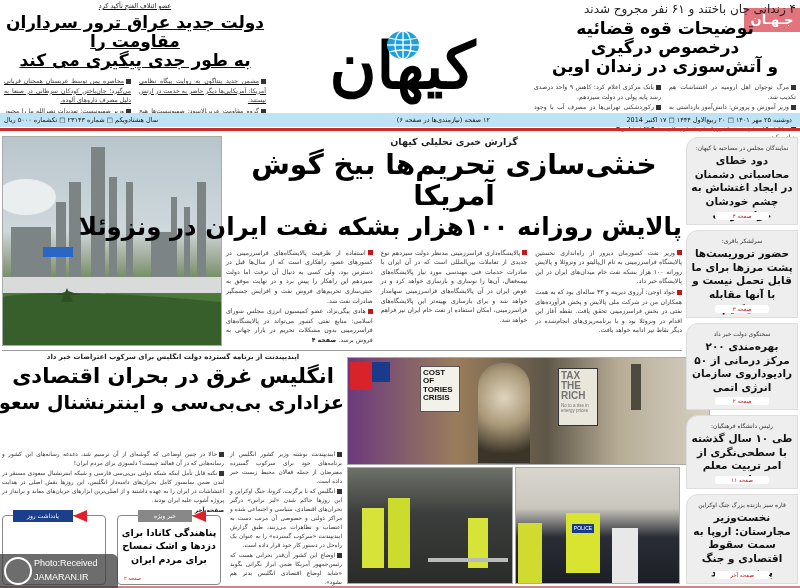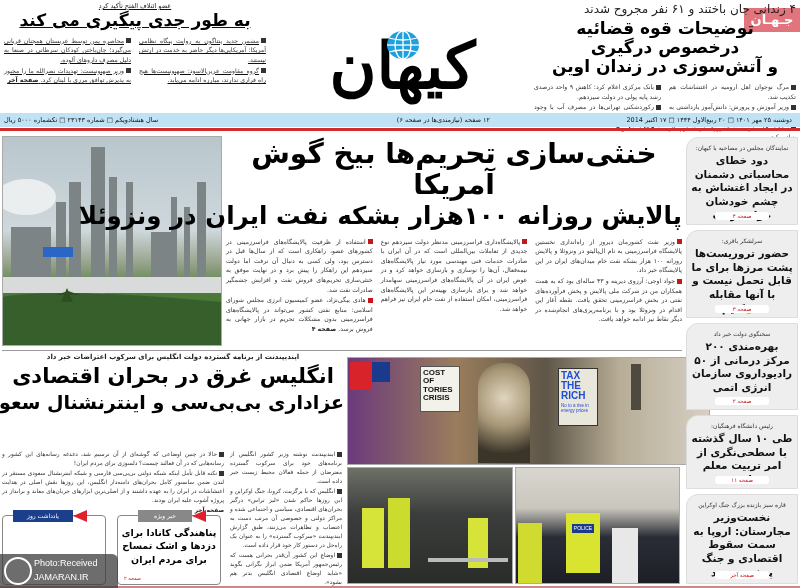--- a/index.html
+++ b/index.html
@@ -52,20 +52,21 @@
       <line x1="17" y1="1" x2="17" y2="29"></line>
       <ellipse cx="17" cy="15" rx="8" ry="14"></ellipse>
       <path d="M3 8 Q17 12 31 8"></path>
       <path d="M3 22 Q17 18 31 22"></path>
     </g>
   </svg>
 </div>
 
 <div class="abs" style="left:4px;top:2px;width:262px;text-decoration:underline;">
   <div class="kicker" style="font-size:6.5px;">عضو ائتلاف الفتح تأکید کرد</div>
+  <div class="hl" style="font-size:17px;margin-top:3px;">دولت جدید عراق ترور سرداران مقاومت را</div>
   <div class="hl" style="font-size:17px;margin-top:1px;">به طور جدی پیگیری می کند</div>
   <div style="display:flex;gap:8px;margin-top:6px;">
     <div class="body-text" style="flex:1;">
       <p><span class="bullet dark"></span><span>مشمن جدید پنتاگون به روایت پیگاه نظامی آمریکا: آمریکایی‌ها دیگر حاضر به خدمت در ارتش نیستند.</span></p>
       <p><span class="bullet dark"></span><span>گروه مقاومت عرین‌الاسود: صهیونیست‌ها هیچ راه فراری ندارند، مبارزه ادامه می‌یابد.</span></p>
     </div>
     <div class="body-text" style="flex:1;">
       <p><span class="bullet dark"></span><span>محاصره یمن توسط عربستان همچنان قربانی می‌گیرد؛ جان‌باختن کودکان سرطانی در صنعا به دلیل مصرف داروهای آلوده.</span></p>
       <p><span class="bullet dark"></span><span>وزیر صهیونیست: تهدیدات نصرالله ما را مجبور به پذیرش توافق مرزی با لبنان کرد.</span> <span class="pgref">صفحه آخر</span></p>
     </div>
@@ -116,20 +117,21 @@
         <rect x="10" y="90" width="40" height="60"></rect>
     </g>
     <rect x="42" y="110" width="30" height="10" fill="#2a66c5"></rect>
     <rect x="0" y="140" width="220" height="16" fill="#d8dbd9"></rect>
     <path d="M0 160 Q60 150 220 165 L220 210 L0 210 Z" fill="#365f2b"></path>
     <path d="M60 165 l6 -14 l6 14 z M55 158 l12 -4 l12 4" fill="#2d4f22"></path>
   </svg>
 </div>
 
 <div class="abs" style="left:226px;top:136px;width:456px;">
+  <div class="kicker" style="font-size:9.5px;font-weight:bold;">گزارش خبری تحلیلی کیهان</div>
   <div class="hl" style="font-size:28px;margin-top:3px;letter-spacing:-0.5px;">خنثی‌سازی تحریم‌ها بیخ گوش آمریکا</div>
   <div class="hl" style="font-size:24.5px;margin-top:2px;letter-spacing:-0.8px;white-space:nowrap;">پالایش روزانه ۱۰۰هزار بشکه نفت ایران در ونزوئلا</div>
   <div style="display:flex;gap:8px;margin-top:7px;">
     <div class="body-text" style="flex:1;">
       <p><span class="bullet"></span><span>وزیر نفت کشورمان دیروز از راه‌اندازی نخستین پالایشگاه فراسرزمینی به نام ال‌پالیتو در ونزوئلا و پالایش روزانه ۱۰۰ هزار بشکه نفت خام میدان‌های ایران در این پالایشگاه خبر داد.</span></p>
       <p><span class="bullet"></span><span>جواد اوجی: آرزوی دیرینه و ۴۳ ساله‌ای بود که به همت همکاران من در شرکت ملی پالایش و پخش فرآورده‌های نفتی در بخش فراسرزمینی تحقق یافت. نقطه آغاز این اقدام در ونزوئلا بود و با برنامه‌ریزی‌های انجام‌شده در دیگر نقاط نیز ادامه خواهد یافت.</span></p>
     </div>
     <div class="body-text" style="flex:1;">
       <p><span class="bullet"></span><span>پالایشگاه‌داری فراسرزمینی مدنظر دولت سیزدهم نوع جدیدی از تعاملات بین‌المللی است که در آن ایران با صادرات خدمات فنی مهندسی مورد نیاز پالایشگاه‌های نیمه‌فعال، آن‌ها را نوسازی و بازسازی خواهد کرد و در عوض ایران در آن پالایشگاه‌های فراسرزمینی سهامدار خواهد شد و برای بازسازی بهینه‌تر این پالایشگاه‌های فراسرزمینی، امکان استفاده از نفت خام ایران نیز فراهم خواهد شد.</span></p>
     </div>
@@ -168,21 +170,21 @@
   <div class="box-tag" style="left:10px;width:60px;background:#1c3f8c;">
     <span>یادداشت روز</span><span class="arrow"></span>
   </div>
 </div>
 
 <div class="photo" style="left:347px;top:357px;width:363px;height:108px;background:linear-gradient(90deg,#6b3a7c 0%,#9a7d5c 30%,#5e5648 55%,#b7ad96 75%,#d6d0c4 100%);">
   <div style="position:absolute;left:2px;top:4px;width:22px;height:28px;background:#d9232a;"></div>
   <div style="position:absolute;left:24px;top:4px;width:18px;height:20px;background:#1a3b8c;"></div>
   <div style="position:absolute;left:72px;top:8px;width:40px;height:46px;background:#f2f1ea;border:1px solid #555;font-family:'Liberation Sans',sans-serif;font-size:8px;font-weight:bold;line-height:1.05;padding:2px;color:#111;direction:ltr;">COST OF TORIES CRISIS</div>
   <div style="position:absolute;left:130px;top:5px;width:52px;height:100px;border-radius:24px 24px 0 0;background:radial-gradient(circle at 50% 35%,#e0d5bf 0%,#a89878 40%,#3b3529 80%);"></div>
-  <div style="position:absolute;left:210px;top:10px;width:40px;height:58px;background:#e9e6dc;border:1px solid #333;font-family:'Liberation Sans',sans-serif;direction:ltr;color:#1d4ed8;padding:2px;">
+  <div style="position:absolute;left:210px;top:10px;width:40px;height:58px;background:#e9e6dc;border:1px solid #333;font-family:'Liberation Sans',sans-serif;direction:ltr;color:#737373;padding:2px;">
     <div style="font-size:10px;font-weight:bold;line-height:1;">TAX THE RICH</div>
     <div style="font-size:4.5px;margin-top:2px;">No to a rise in energy prices</div>
   </div>
   <div style="position:absolute;left:283px;top:6px;width:10px;height:46px;background:#4f4a40;"></div>
   <div style="position:absolute;right:4px;top:3px;font-size:6px;color:#111;">کیهان</div>
 </div>
 <div class="photo" style="left:347px;top:467px;width:166px;height:117px;background:linear-gradient(#6e7168 0%,#3b3e3c 40%,#2a2c2a 100%);">
   <div style="position:absolute;left:14px;top:40px;width:22px;height:60px;background:#d6e43a;"></div>
   <div style="position:absolute;left:40px;top:30px;width:22px;height:70px;background:#cbdc2f;"></div>
   <div style="position:absolute;left:120px;top:50px;width:20px;height:50px;background:#d6e43a;"></div>

